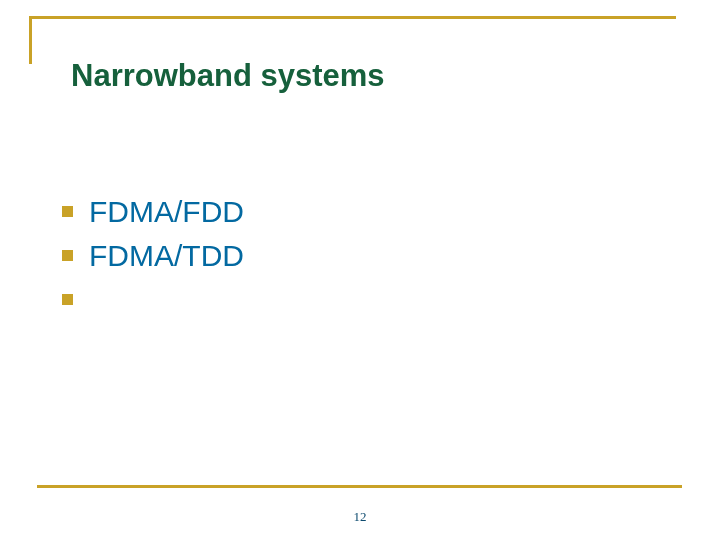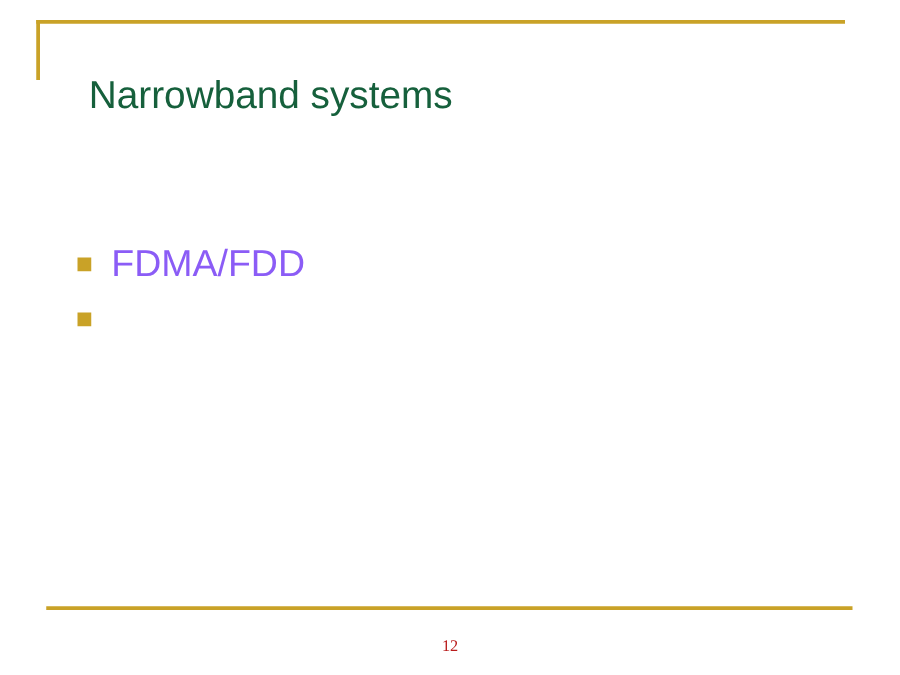--- a/index.html
+++ b/index.html
@@ -39,21 +39,21 @@
   }
 
   
   .slide-title {
     position: absolute;
     left: 71px;
     top: 57px;
     width: 600px;
     font-family: "Liberation Sans", sans-serif;
     font-size: 31px;
-    font-weight: 400;
+    font-weight: 700;
     line-height: 38px;
     color: #16603c;
     letter-spacing: 0px;
     white-space: nowrap;
   }
 
   
   .body-list {
     position: absolute;
     left: 60px;
@@ -76,21 +76,21 @@
     top: 16px;
     width: 11px;
     height: 11px;
     background: #c9a227;
   }
   .body-item-label {
     font-family: "Liberation Sans", sans-serif;
     font-size: 30px;
     font-weight: 400;
     line-height: 34px;
-    color: #8b5cf6;
+    color: #0369a1;
     white-space: nowrap;
   }
 
   
   .footer-rule {
     position: absolute;
     left: 37px;
     top: 485px;
     width: 645px;
     height: 3px;
@@ -98,39 +98,43 @@
   }
   .page-number {
     position: absolute;
     left: 0;
     top: 509px;
     width: 720px;
     text-align: center;
     font-family: "Liberation Serif", serif;
     font-size: 13px;
     font-weight: 400;
-    color: #b91c1c;
+    color: #0c4a6e;
   }
 </style>
 </head>
 <body>
 
 <div id="slide">
 
   <div class="bracket-top-rule"></div>
   <div class="bracket-left-rule"></div>
 
   <div class="slide-title">Narrowband systems</div>
 
   <ul class="body-list">
     <li class="body-item">
       <span class="bullet-square"></span>
       <span class="body-item-label">FDMA/FDD</span>
     </li>
     <li class="body-item">
       <span class="bullet-square"></span>
+      <span class="body-item-label">FDMA/TDD</span>
+    </li>
+    <li class="body-item">
+      <span class="bullet-square"></span>
     </li>
   </ul>
 
   <div class="footer-rule"></div>
   <div class="page-number">12</div>
 
 </div>
 
 </body></html>

